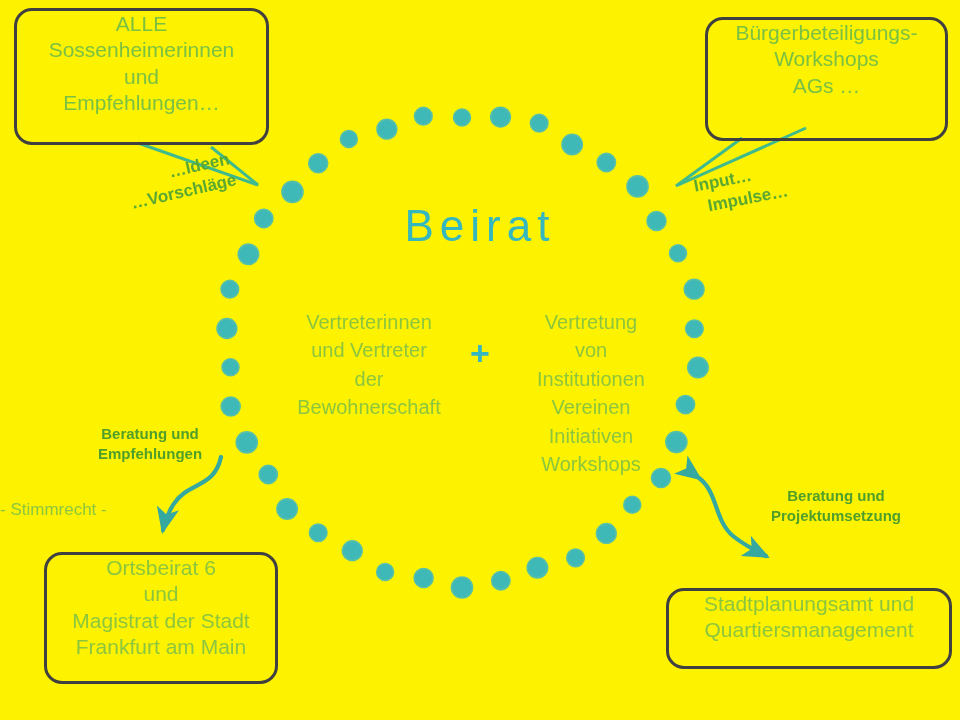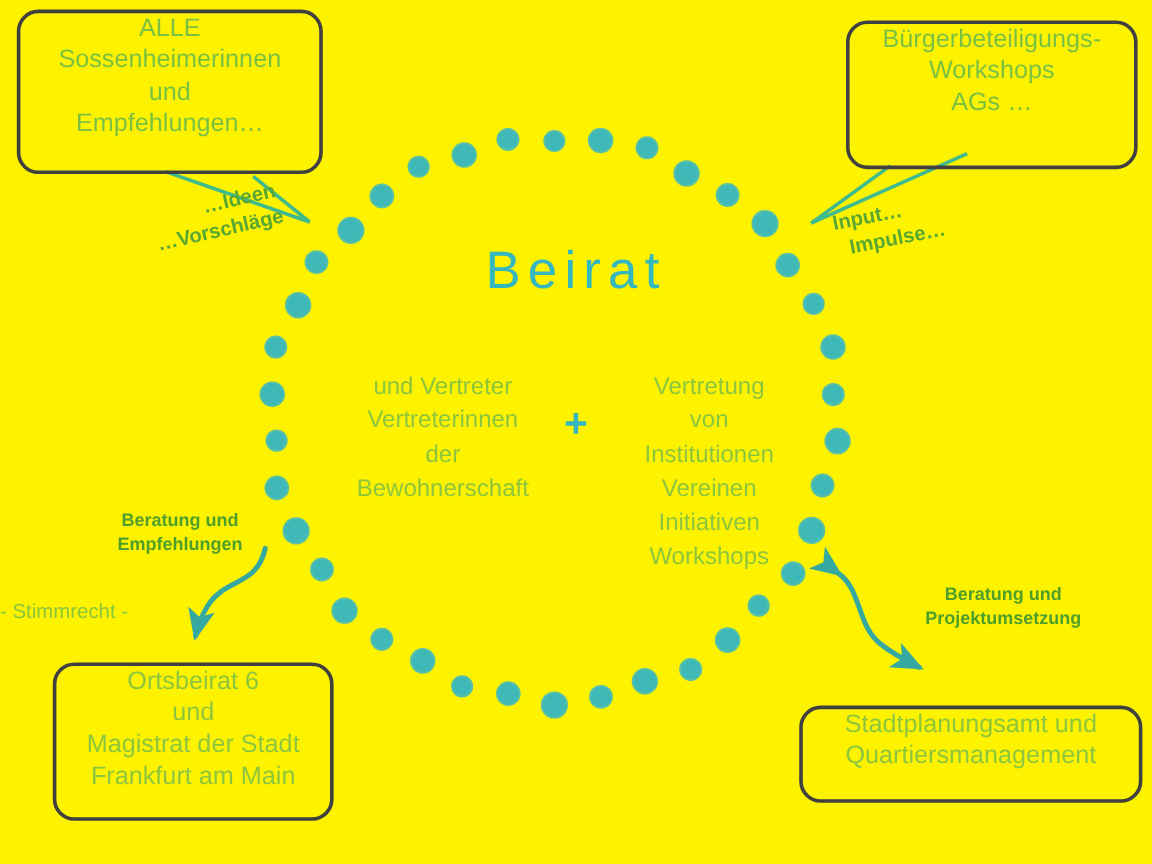--- a/index.html
+++ b/index.html
@@ -210,22 +210,22 @@
 
     <path d="M221,457 C214,489 188,481 173,505 C168,513 165,521 163,530" fill="none" stroke="#35a8a0" stroke-width="4.2" stroke-linecap="round" marker-end="url(#ah)"></path>
 
     <path d="M699,478 C718,492 714,520 733,536 C744,545 756,551 766,556" fill="none" stroke="#35a8a0" stroke-width="4.2" stroke-linecap="round" marker-start="url(#ah2)" marker-end="url(#ah)"></path>
   </svg>
 
   <div id="title-beirat">Beirat</div>
 
   <div id="core">
     <div class="core-col">
+      <span class="ln">Vertreterinnen</span>
       <span class="ln">und Vertreter</span>
-      <span class="ln">Vertreterinnen</span>
       <span class="ln">der</span>
       <span class="ln">Bewohnerschaft</span>
     </div>
     <div id="plus-sign">+</div>
     <div class="core-col">
       <span class="ln">Vertretung</span>
       <span class="ln">von</span>
       <span class="ln">Institutionen</span>
       <span class="ln">Vereinen</span>
       <span class="ln">Initiativen</span>

